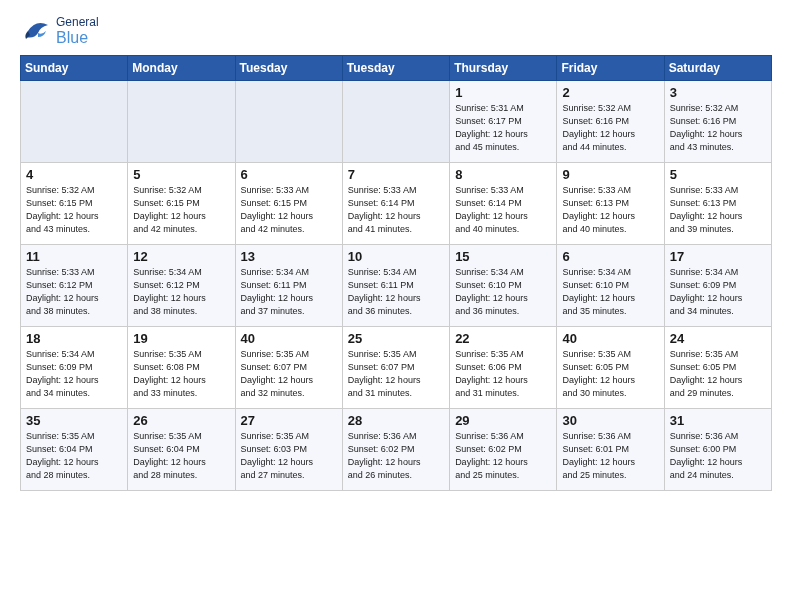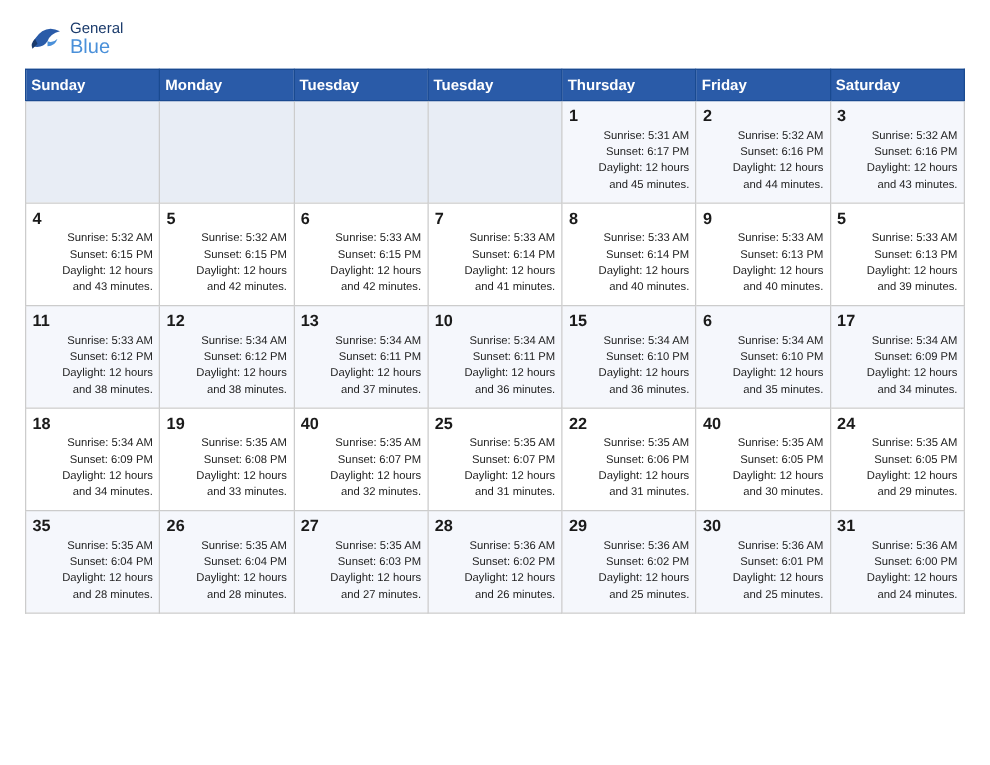--- a/index.html
+++ b/index.html
@@ -76,21 +76,20 @@
       font-size: 13px;
       font-weight: bold;
       color: #1a1a1a;
       display: block;
       margin-bottom: 2px;
     }
     .cell-text {
       font-size: 9px;
       line-height: 1.45;
       color: #222;
-      text-align: right;
     }
     .empty-cell {
       background: #e8edf5 !important;
     }
   </style>
 </head>
 <body>
 
 <div class="page">
   <div class="header">

